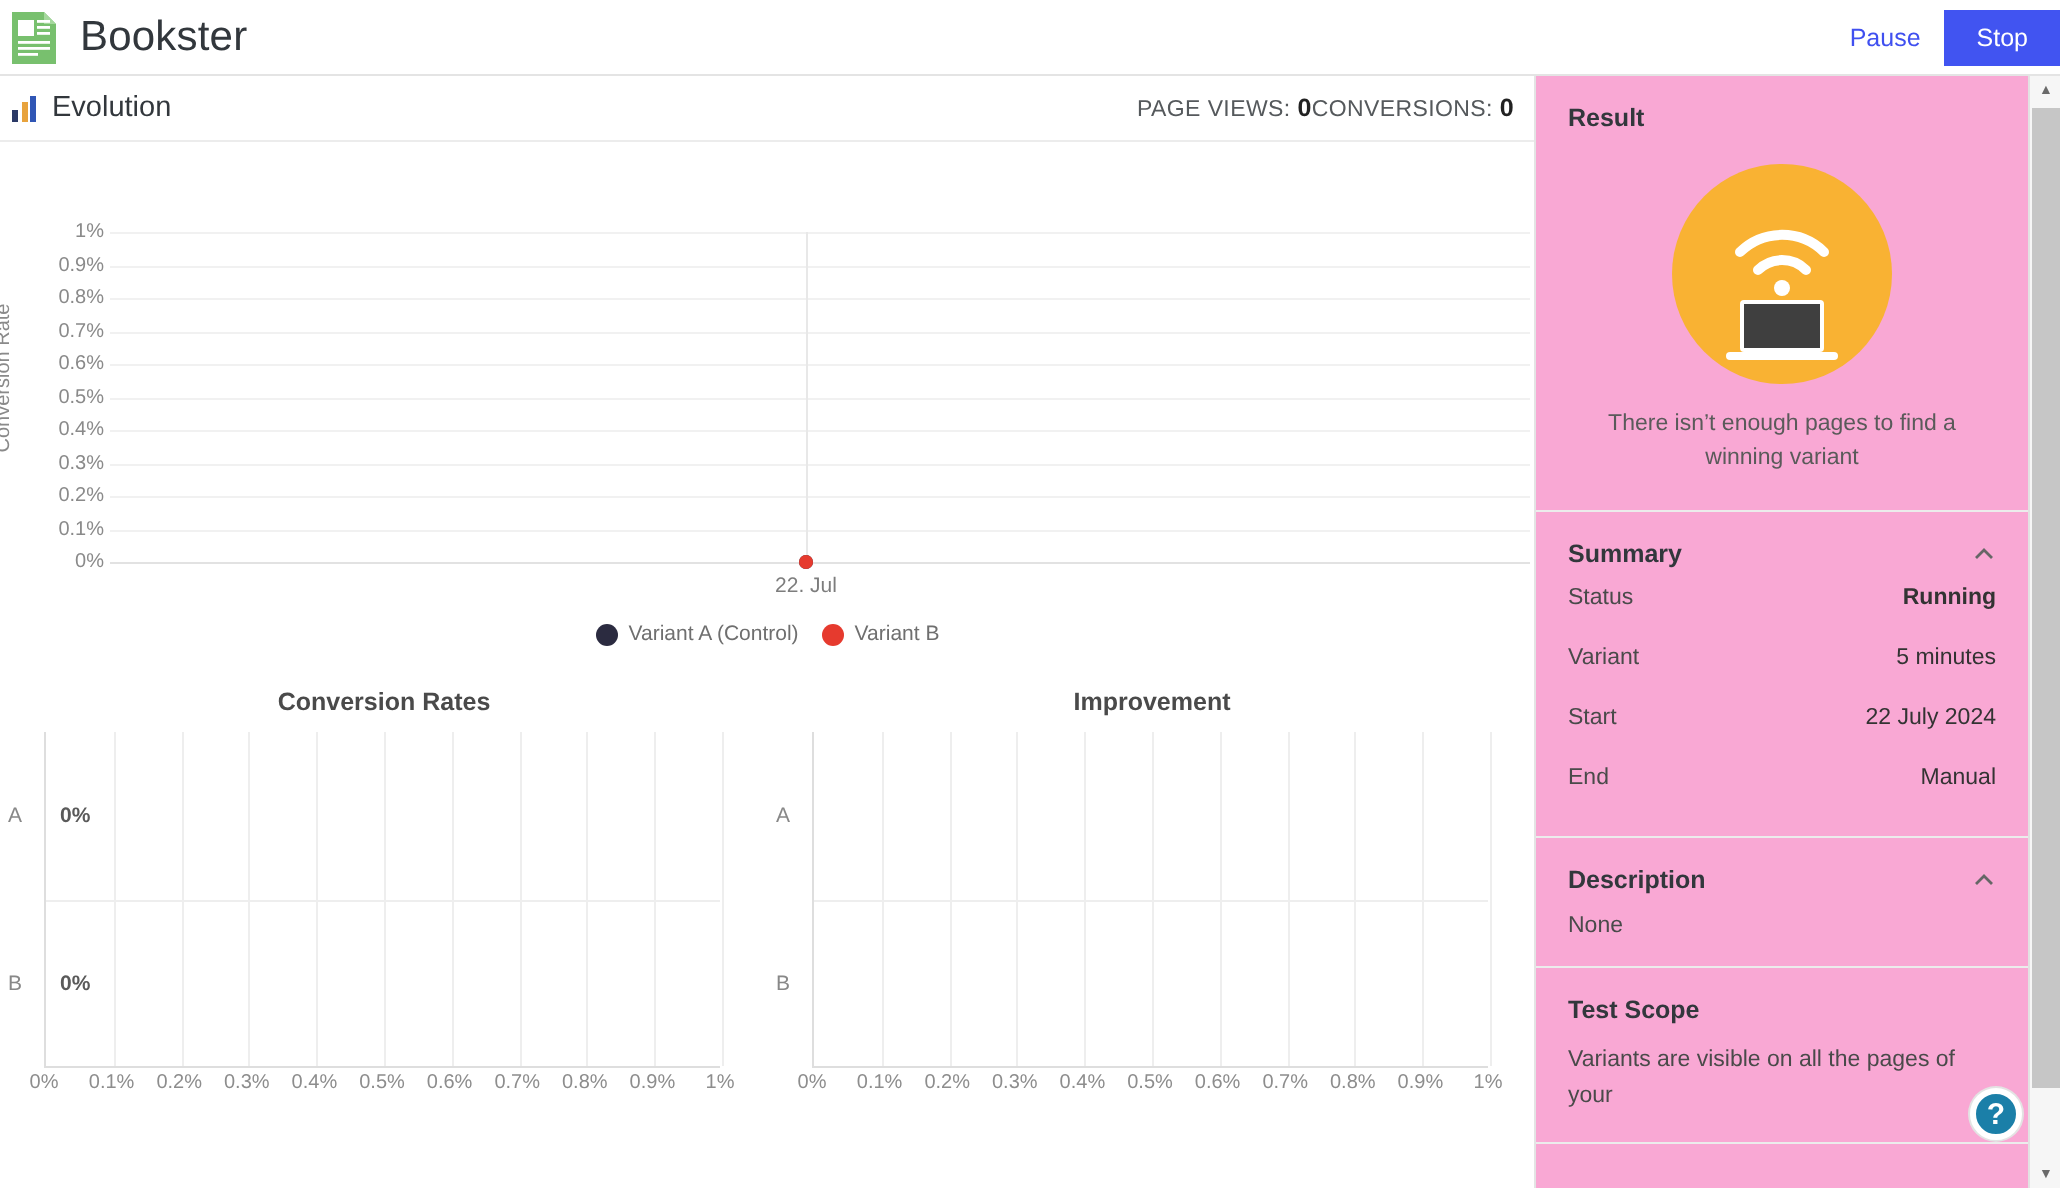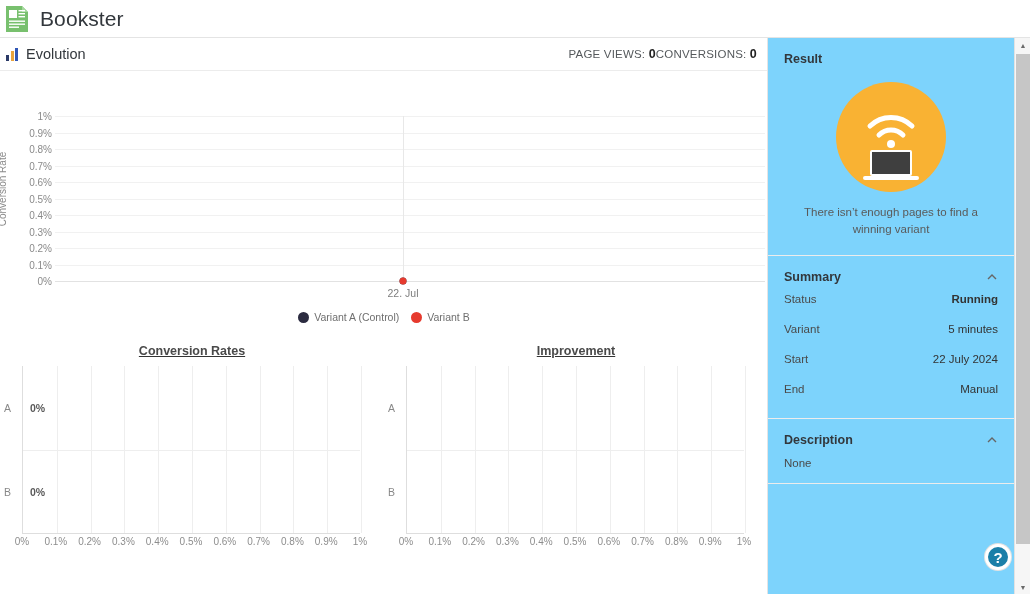--- a/index.html
+++ b/index.html
@@ -96,21 +96,21 @@
   }
   .legend-item { display: flex; align-items: center; gap: 5px; }
   .legend-dot { width: 11px; height: 11px; border-radius: 50%; }
   .legend-label { font-size: 10.5px; color: #6f6f6f; }
 
   
   .bar-charts {
     position: absolute; top: 300px; left: 0; width: 768px; height: 250px;
     display: flex;
   }
-  .bar-chart { position: relative; width: 384px; height: 250px; text-decoration: underline; }
+  .bar-chart { position: relative; width: 384px; height: 250px; }
   .bar-chart h4 {
     margin: 0; text-align: center; font-size: 12.5px; font-weight: bold;
     color: #4a4a4a; padding-top: 6px;
   }
   .bc-plot {
     position: absolute; left: 22px; top: 28px; width: 338px; height: 168px;
     border-left: 1px solid #dedede; border-bottom: 1px solid #dedede;
   }
   .bc-plot .v {
     position: absolute; top: 0; width: 1px; height: 100%; background: #eeeeee;
@@ -130,21 +130,21 @@
     position: absolute; left: 22px; top: 198px; width: 338px; height: 14px;
   }
   .bc-xticks span {
     position: absolute; font-size: 10px; color: #8d8d8d;
     transform: translateX(-50%); white-space: nowrap;
   }
 
   
   .sidebar {
     position: absolute; top: 38px; left: 768px; width: 246px; height: 556px;
-    background: #7dd3fc; overflow: hidden;
+    background: #f9a8d4; overflow: hidden;
   }
   .side-section { padding: 14px 16px; border-bottom: 1px solid #ececec; }
   .side-head {
     display: flex; align-items: center; justify-content: space-between;
     font-size: 12.5px; color: #32373c; font-weight: bold;
   }
   .chev {
     width: 12px; height: 12px; color: #666; cursor: pointer;
   }
   .result-art {
@@ -202,20 +202,24 @@
       <polygon points="16,0 22,6 16,6" fill="#a5d89d"></polygon>
       <rect x="3" y="4" width="8" height="8" fill="#ffffff"></rect>
       <rect x="12.5" y="4" width="6.5" height="1.4" fill="#ffffff"></rect>
       <rect x="12.5" y="7" width="6.5" height="1.4" fill="#ffffff"></rect>
       <rect x="12.5" y="10" width="6.5" height="1.4" fill="#ffffff"></rect>
       <rect x="3" y="14.5" width="16" height="1.4" fill="#ffffff"></rect>
       <rect x="3" y="17.5" width="16" height="1.4" fill="#ffffff"></rect>
       <rect x="3" y="20.5" width="10" height="1.4" fill="#ffffff"></rect>
     </svg>
     <div class="app-title">Bookster</div>
+    <div class="topbar-actions">
+      <span class="pause-link">Pause</span>
+      <button class="stop-button">Stop</button>
+    </div>
   </div>
 
   <div class="left-panel">
 
     <div class="evolution-head">
       <span class="evo-bars">
         <i></i>
           <i></i>
           <i></i>
       </span>
@@ -402,20 +406,26 @@
     <div class="side-section">
       <div class="side-head">
         <span>Description</span>
         <svg class="chev" viewBox="0 0 12 12">
           <polyline points="2,8 6,4 10,8" fill="none" stroke="#666" stroke-width="1.4"></polyline>
         </svg>
       </div>
       <div class="plain">None</div>
     </div>
 
+    <div class="side-section">
+      <div class="side-head">
+        <span>Test Scope</span>
+      </div>
+      <div class="scope-text">Variants are visible on all the pages of your</div>
+    </div>
 
   </div>
 
   <div class="help-btn">?</div>
 
   <div class="scrollbar">
     <div class="sb-arrow up">▲</div>
     <div class="sb-thumb"></div>
     <div class="sb-arrow down">▼</div>
   </div>

